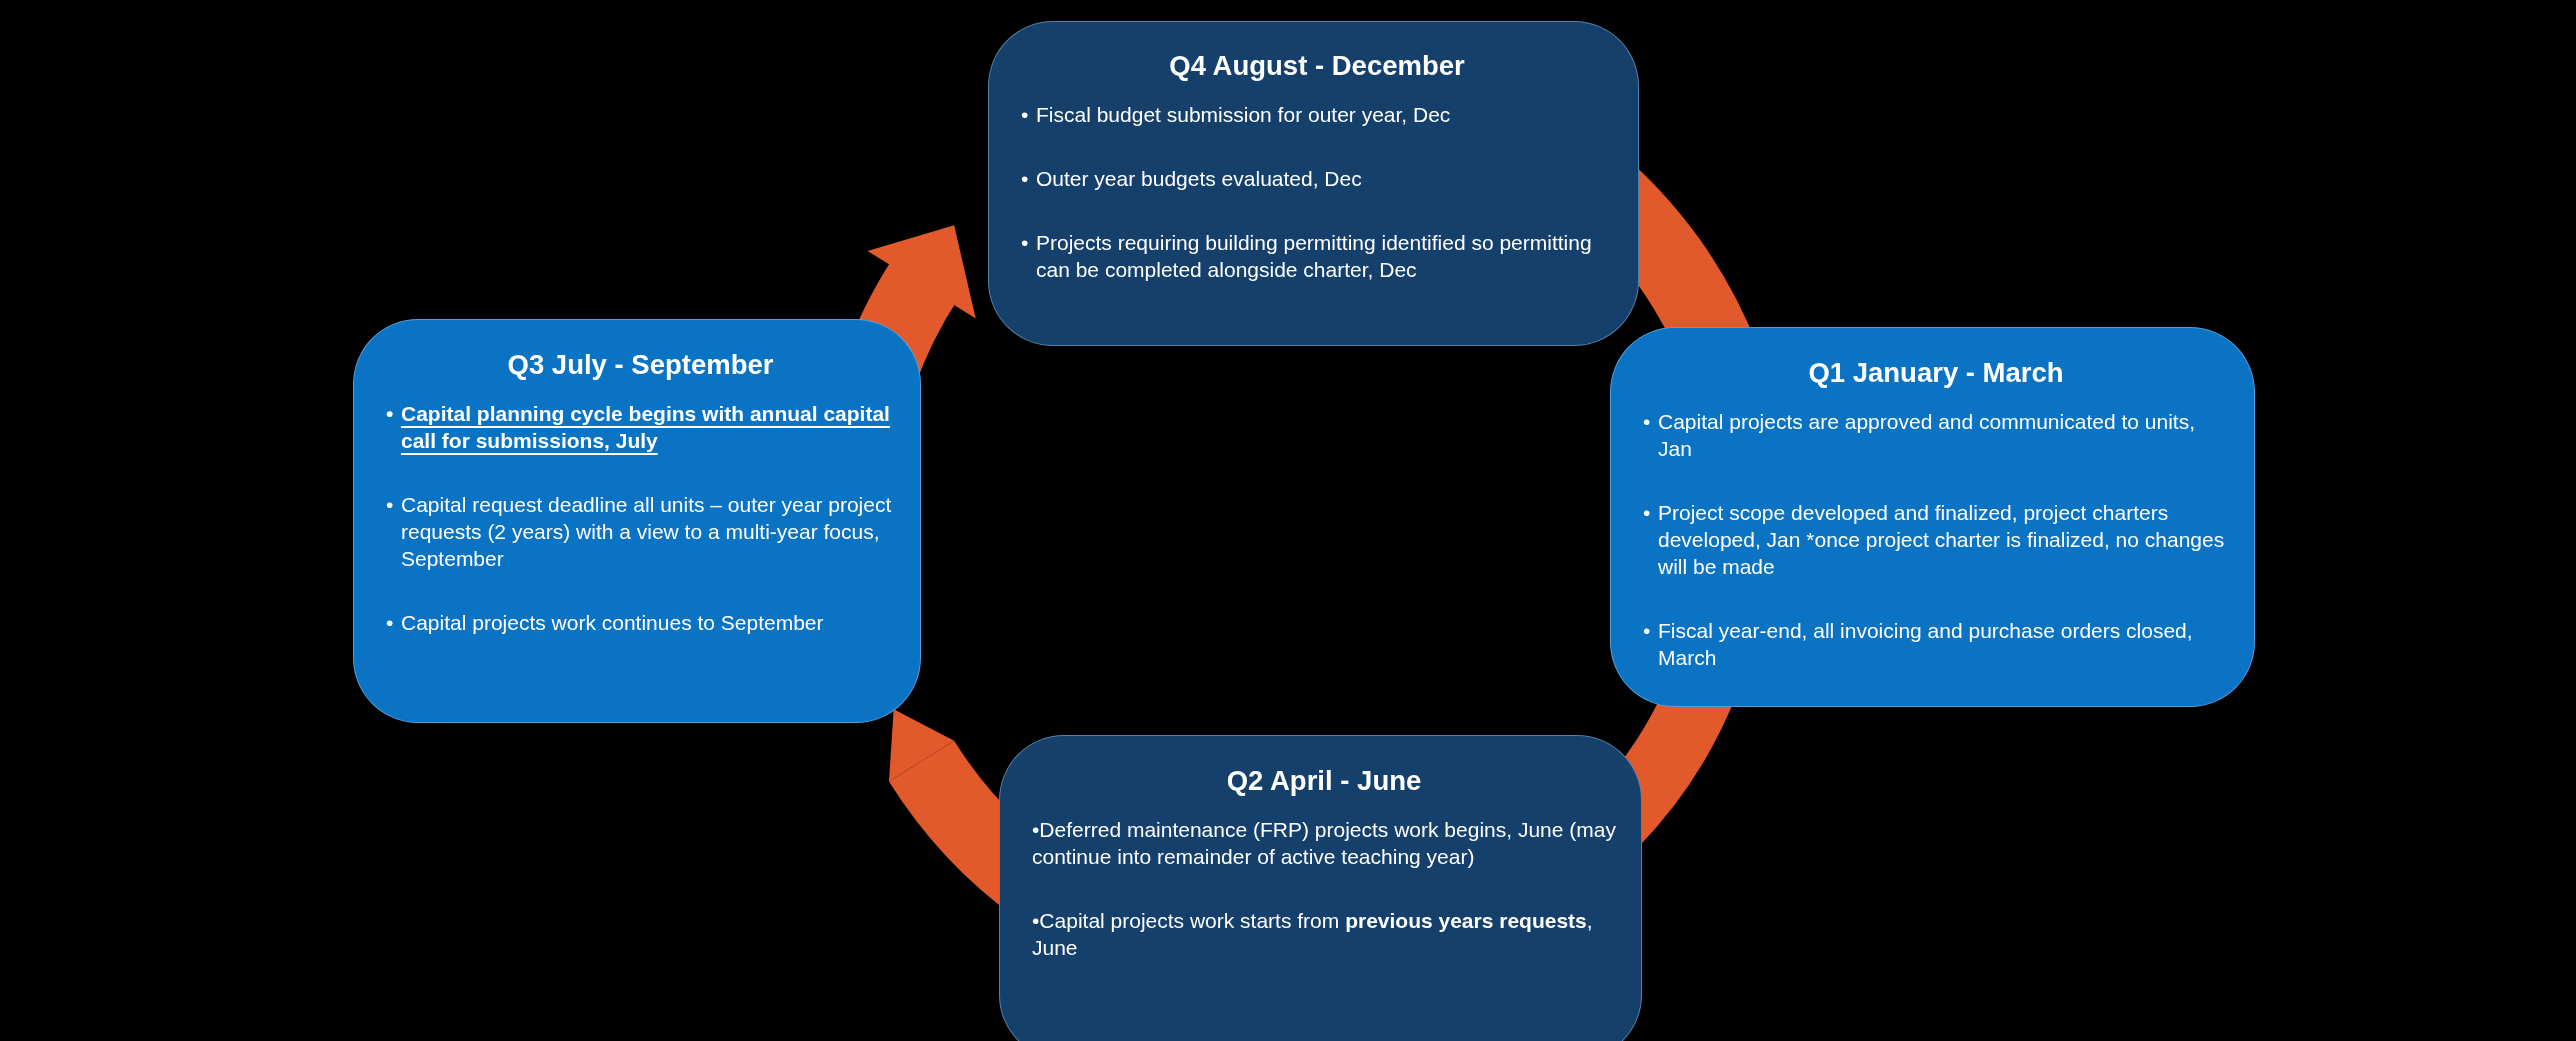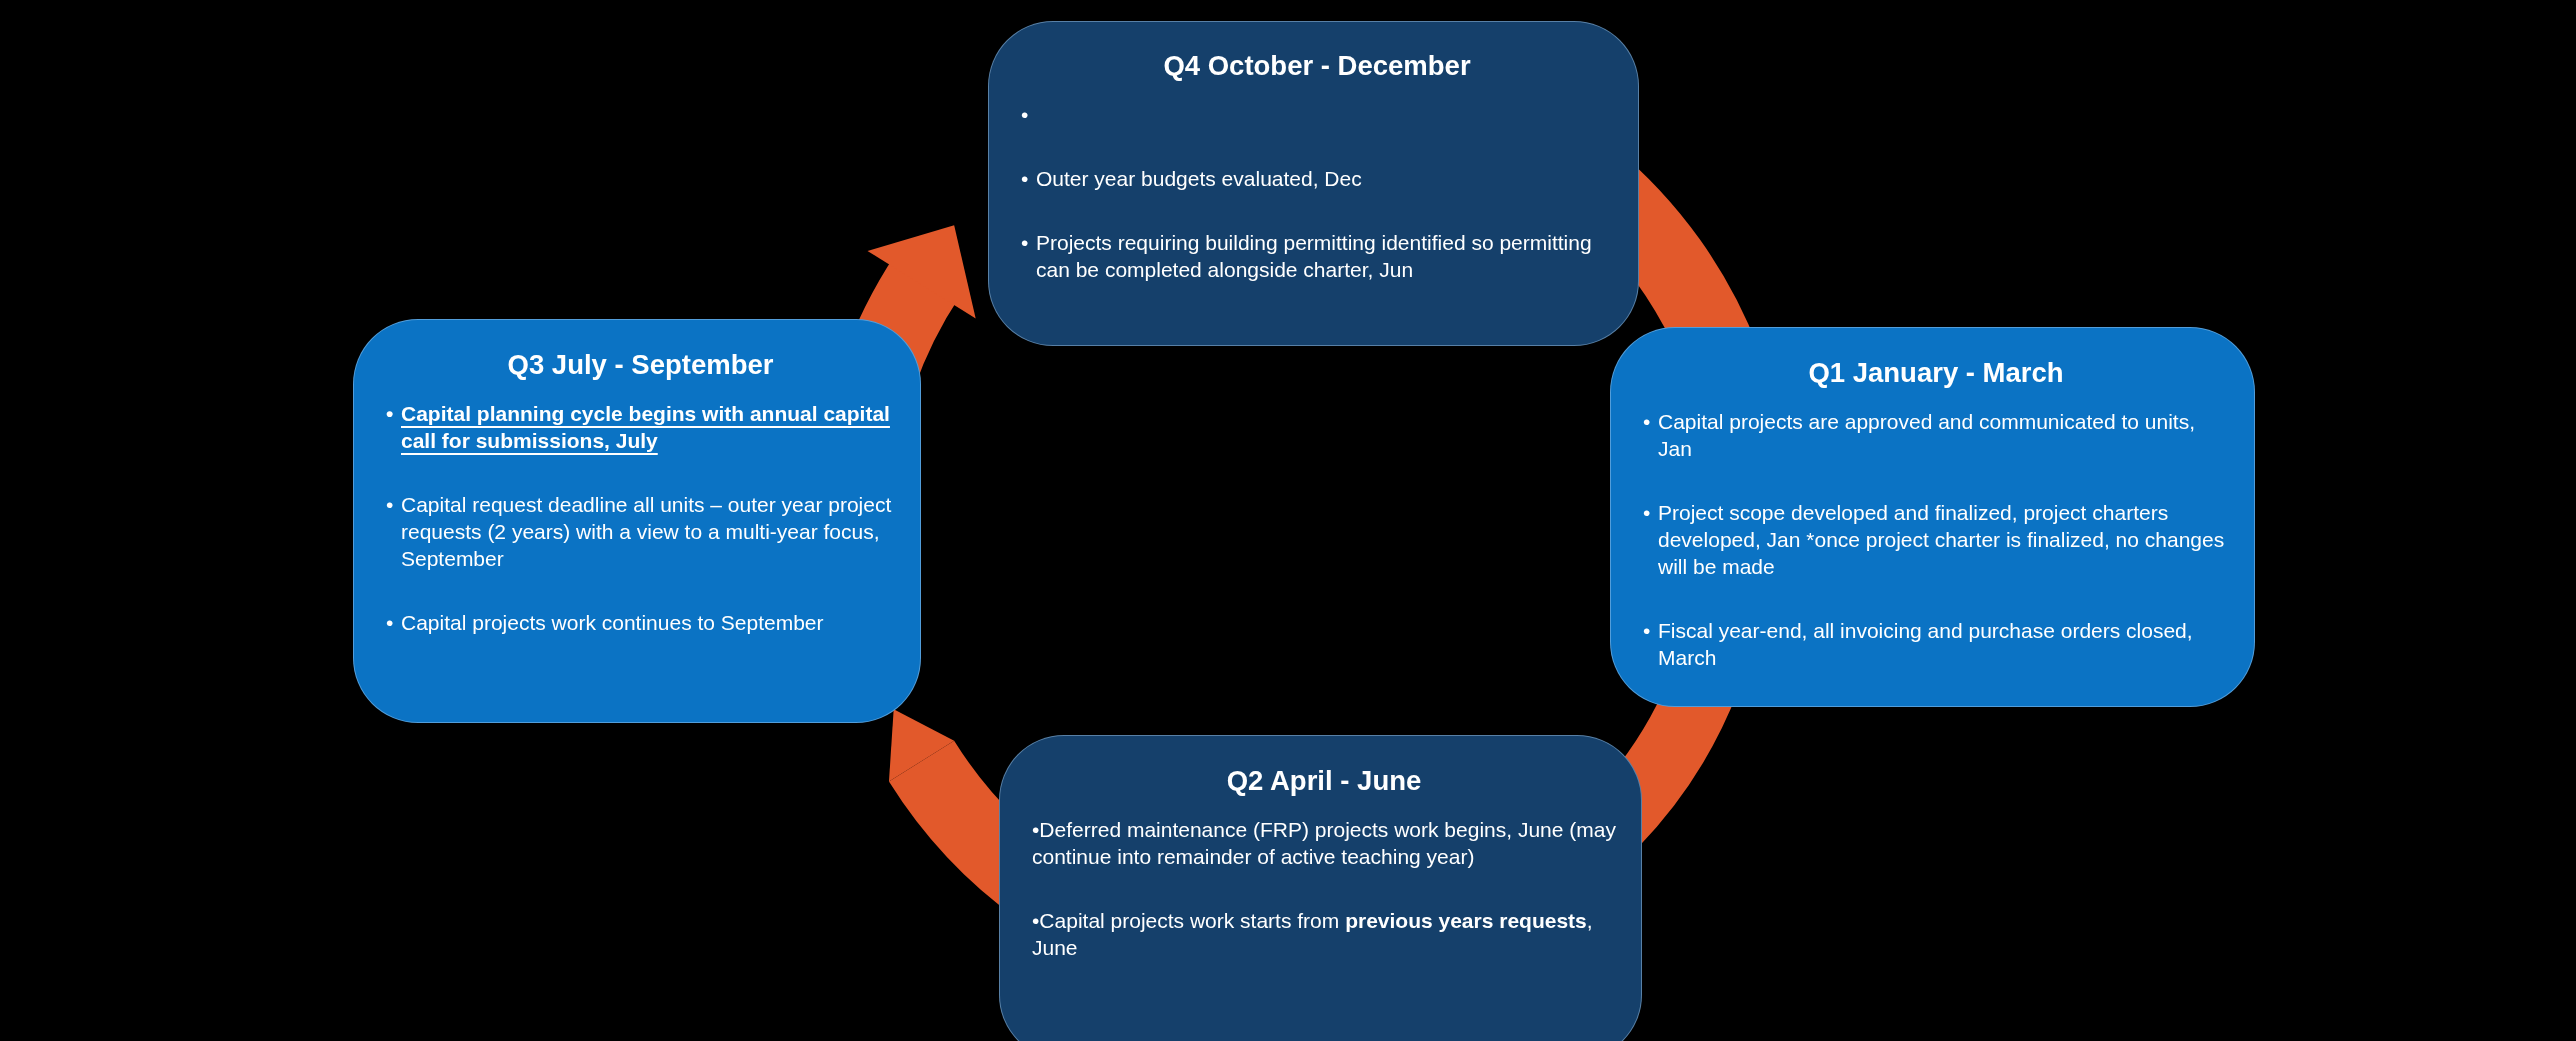--- a/index.html
+++ b/index.html
@@ -71,32 +71,33 @@
       <polygon class="head" points="2387.2,1234.4 2315.2,1164.9 2290.2,1255.0"></polygon>
     </g>
 
     <g>
       <path class="band" stroke-width="112" stroke-linecap="butt" d="M 1840.9 1414.5 A 655 655 0 0 1 1342.5 1109.1"></path>
       <polygon class="head" points="1295.0,1138.8 1390.0,1079.4 1301.9,1033.6"></polygon>
     </g>
   </svg>
 
   <section id="box-q4" class="box navy">
-    <div class="title">Q4 October - December</div>
+    <div class="title">Q4 August - December</div>
     <div class="bullets">
         <div class="bullet">
           <span class="dot">•</span>
+          <span class="content"><span>Fiscal budget submission for outer year, Dec</span></span>
         </div>
         <div class="bullet">
           <span class="dot">•</span>
           <span class="content"><span>Outer year budgets evaluated, Dec</span></span>
         </div>
         <div class="bullet">
           <span class="dot">•</span>
-          <span class="content"><span>Projects requiring building permitting identified so permitting can be completed alongside charter, Jun</span></span>
+          <span class="content"><span>Projects requiring building permitting identified so permitting can be completed alongside charter, Dec</span></span>
         </div>
       </div>
   </section>
 
   <section id="box-q1" class="box blue">
     <div class="title">Q1 January - March</div>
     <div class="bullets">
         <div class="bullet">
           <span class="dot">•</span>
           <span class="content"><span>Capital projects are approved and communicated to units, Jan</span></span>

